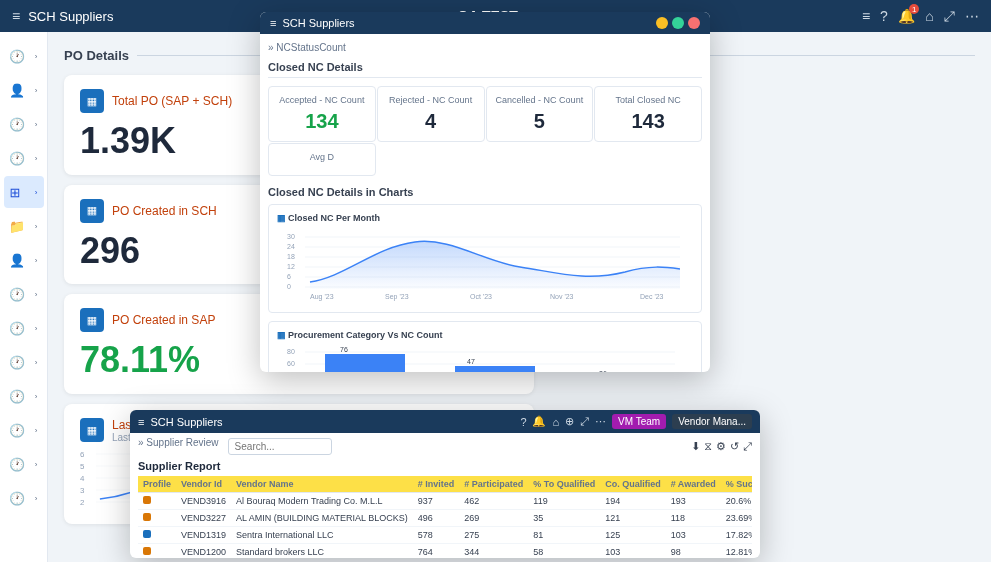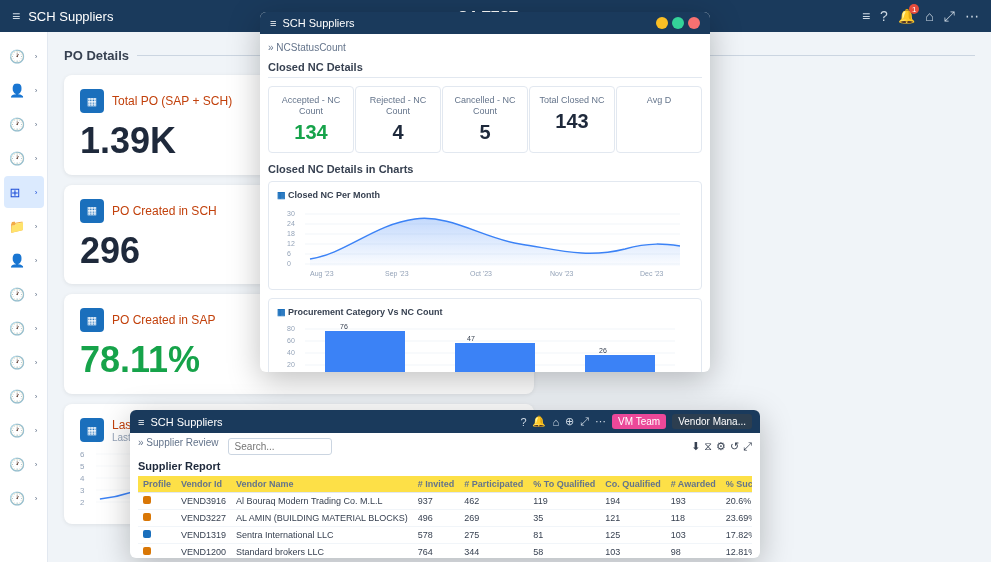--- a/index.html
+++ b/index.html
@@ -200,21 +200,21 @@
       font-size: 11px;
       font-weight: 600;
       color: #374151;
       margin-bottom: 8px;
       border-bottom: 1px solid #e2e8f0;
       padding-bottom: 4px;
     }
 
     .nc-stats-grid {
       display: grid;
-      grid-template-columns: repeat(5, 1fr);
+      grid-template-columns: repeat(4, 1fr);
       gap: 1px;
       margin-bottom: 10px;
     }
     .nc-stat-card {
       background: white;
       border: 1px solid #e2e8f0;
       border-radius: 4px;
       padding: 8px 6px;
       text-align: center;
     }
@@ -603,21 +603,21 @@
   <div class="win-title-bar">
     <span>≡</span>
     <span>SCH Suppliers</span>
     <div style="display:flex; gap:6px; align-items:center; margin-left:auto;">
       <span class="nav-icon" style="font-size:11px;">?</span>
       <span class="nav-icon" style="font-size:11px;">🔔</span>
       <span class="nav-icon" style="font-size:11px;">⌂</span>
       <span class="nav-icon" style="font-size:11px;">⊕</span>
       <span class="nav-icon" style="font-size:11px;">⤢</span>
       <span class="nav-icon" style="font-size:11px;">⋯</span>
-      <span style="background:#ec4899; padding:2px 6px; border-radius:3px; font-size:10px;">VM Team</span>
+      <span style="background:#a21caf; padding:2px 6px; border-radius:3px; font-size:10px;">VM Team</span>
       <span style="background:#2c3e50; padding:2px 6px; border-radius:3px; font-size:10px;text-align:right;">Vendor Mana...</span>
     </div>
   </div>
   <div class="win-content">
 
     <div style="display:flex; align-items:center; gap:9px; margin-bottom:4px;">
       <span class="breadcrumb">» Supplier Review</span>
       <input type="text" class="supplier-search" placeholder="Search..." style="">
       <span style="font-size:11px; margin-left:auto; color:#374151; display:flex; gap:4px;">
         <span style="cursor:pointer;">⬇</span>

